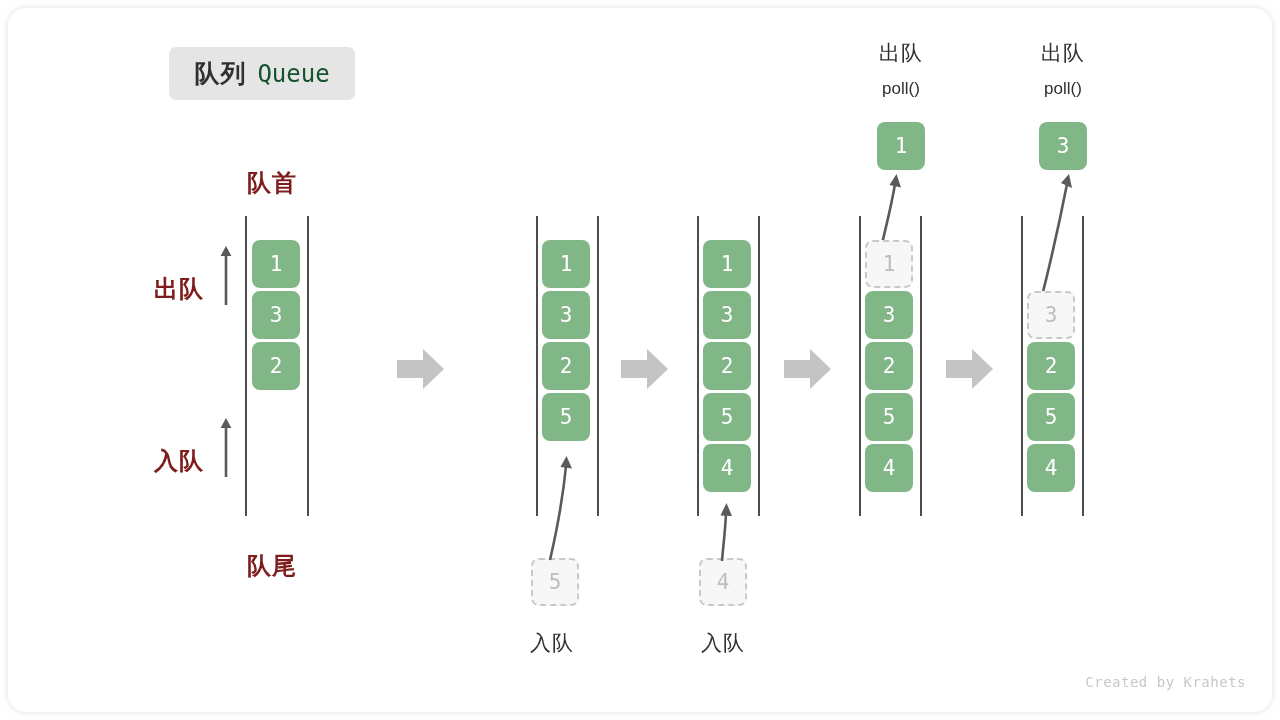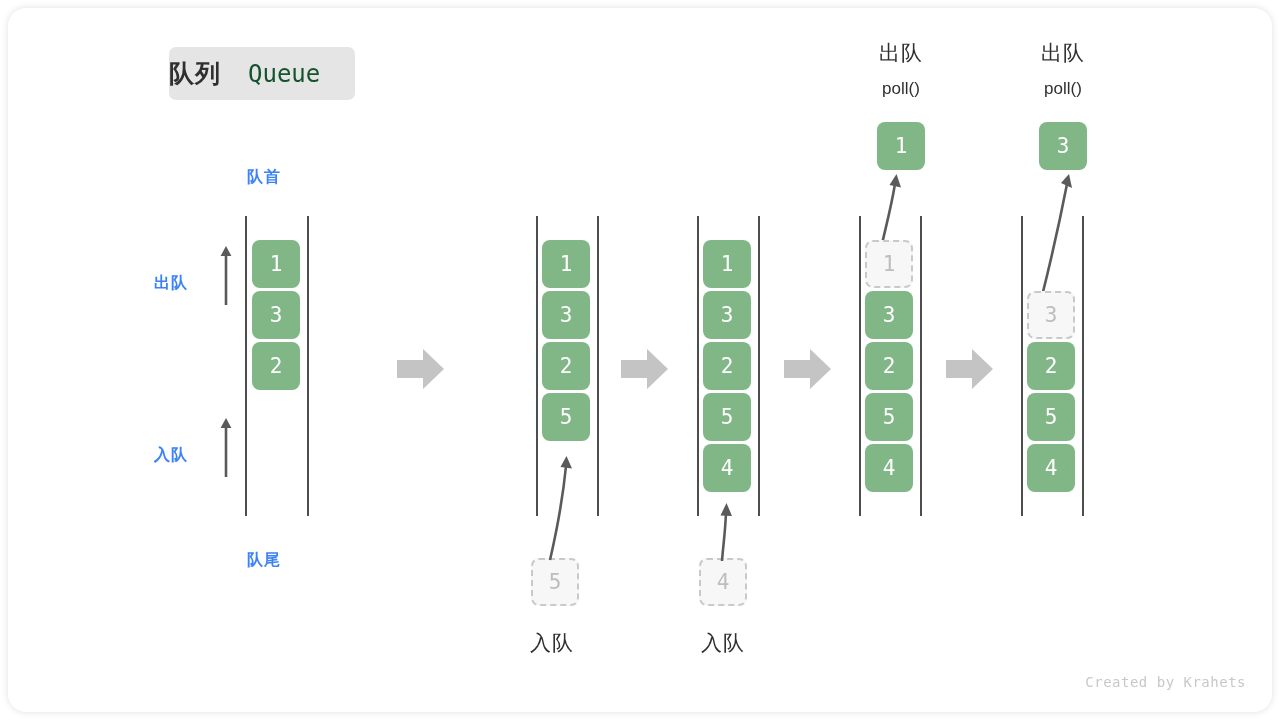--- a/index.html
+++ b/index.html
@@ -29,39 +29,40 @@
   
   #title-badge {
     left: 161px;
     top: 39px;
     width: 186px;
     height: 53px;
     background: #e5e5e5;
     border-radius: 7px;
     display: flex;
     align-items: center;
-    gap: 27px;
+    justify-content: center;
+    gap: 11px;
   }
   #title-badge .cn {
     font-size: 25px;
     font-weight: bold;
     color: #2f2f2f;
     letter-spacing: 1px;
   }
   #title-badge .en {
     font-size: 24px;
     color: #14532d;
     font-family: "DejaVu Sans Mono", "Liberation Mono", monospace;
   }
 
   
   .cn-bold {
-    font-size: 16px;
+    font-size: 24px;
     font-weight: bold;
-    color: #3b82f6;
+    color: #7f1d1d;
     letter-spacing: 1px;
     white-space: nowrap;
   }
   .op-label {
     text-align: center;
     white-space: nowrap;
     line-height: 35px;
   }
   .op-label .cn {
     font-size: 21px;

